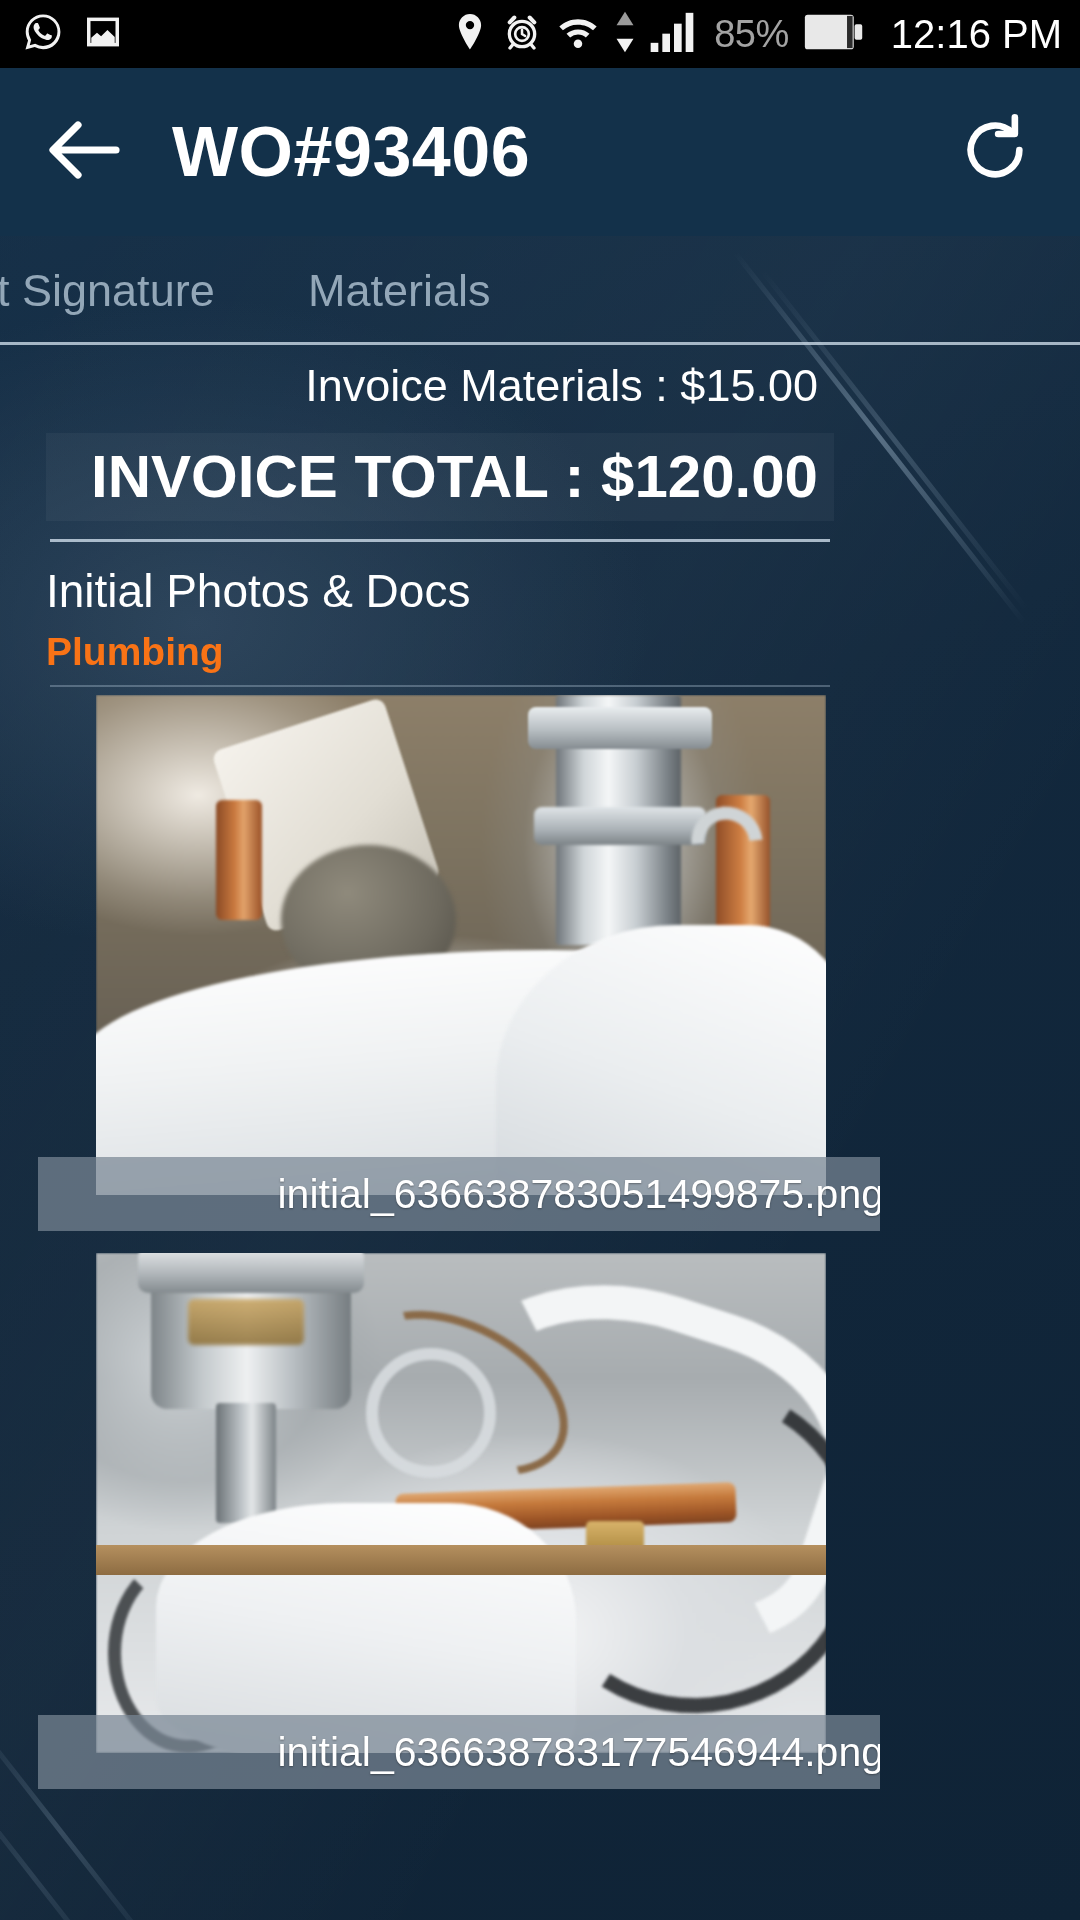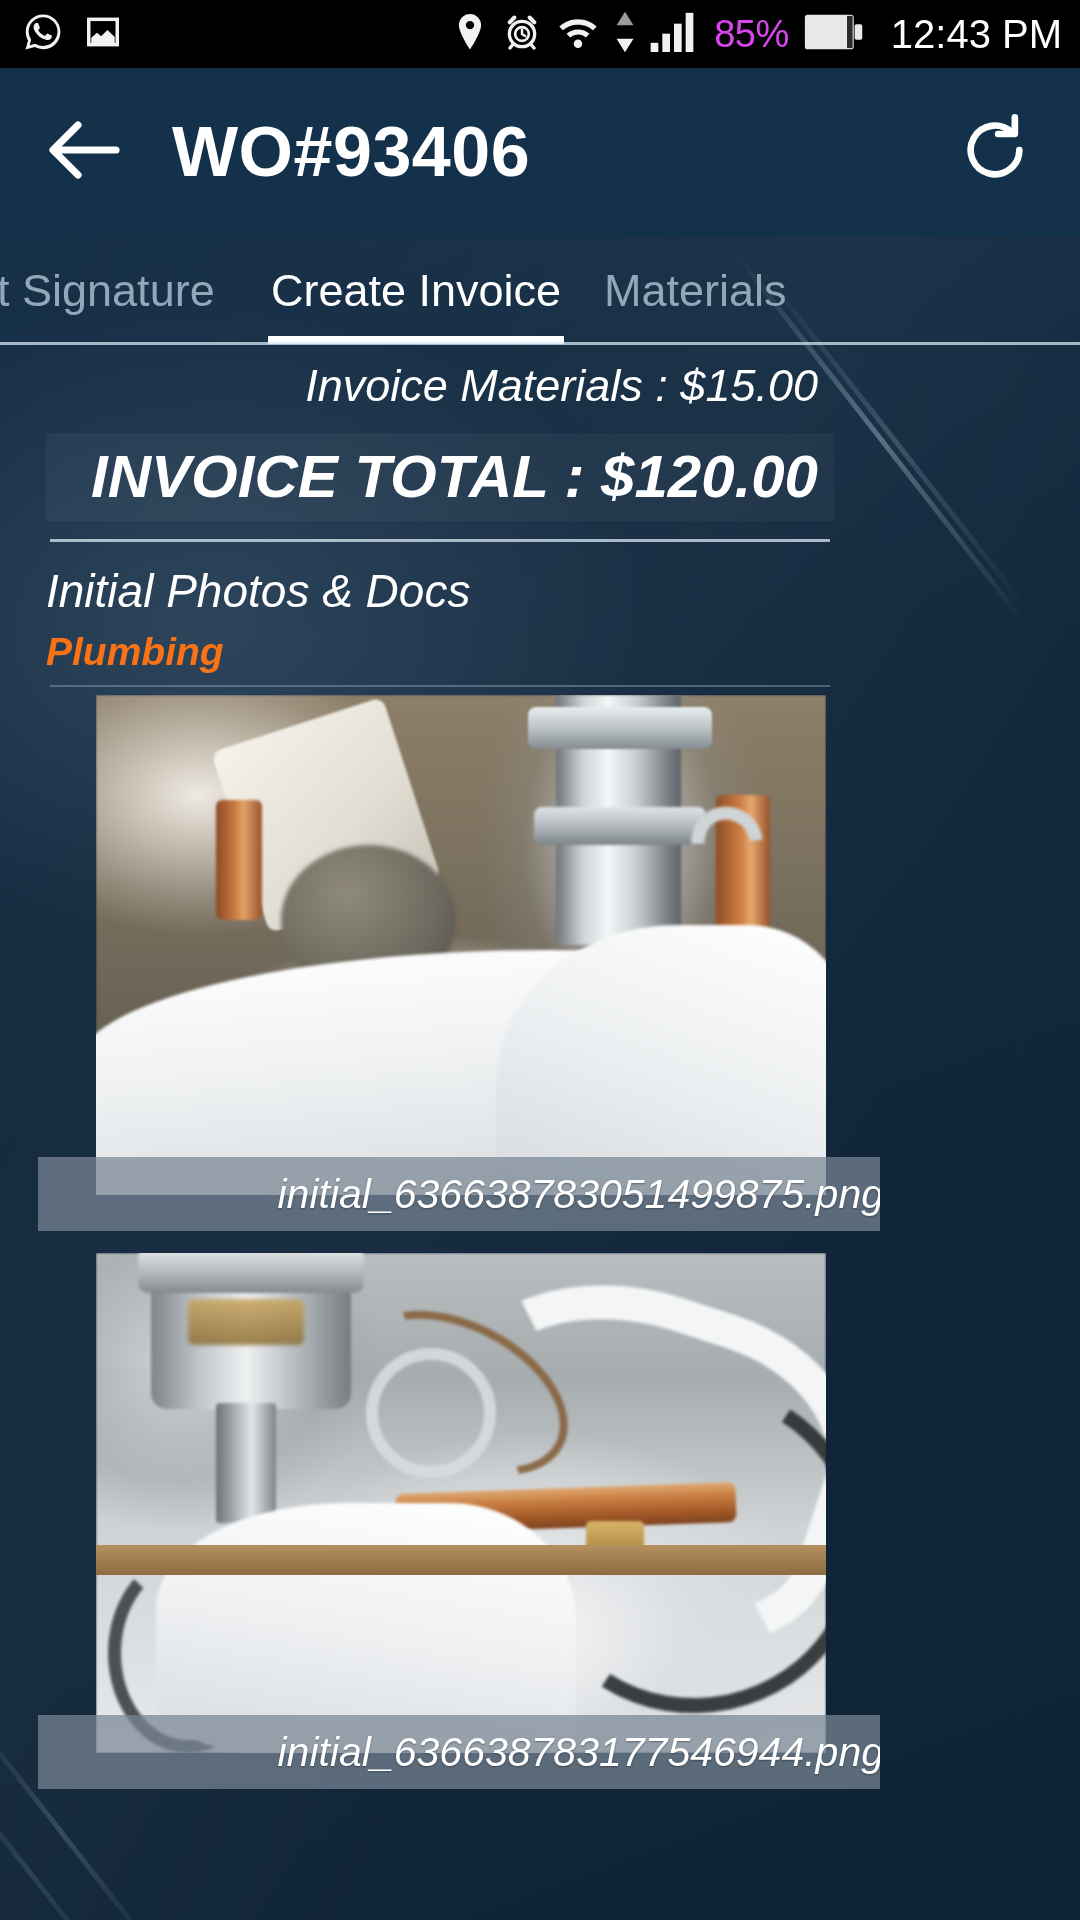--- a/index.html
+++ b/index.html
@@ -14,21 +14,21 @@
   
   .statusbar{
     position:absolute; top:0; left:0; width:1080px; height:68px;
     background:#000; display:flex; align-items:center;
     padding:0 18px 0 22px; z-index:50;
   }
   .sb-left{ display:flex; align-items:center; gap:20px; }
   .sb-right{ margin-left:auto; display:flex; align-items:center; gap:14px; }
   .sb-icon{ display:block; }
   .sb-pct{
-    color:#d946ef; font-size:38px; font-weight:400; letter-spacing:-0.5px;
+    color:#a3a3a3; font-size:38px; font-weight:400; letter-spacing:-0.5px;
     line-height:1; margin-left:2px;
   }
   .sb-time{
     color:#fff; font-size:40px; font-weight:400; letter-spacing:0px;
     line-height:1; margin-left:12px; white-space:nowrap;
   }
 
   
   .bg{
     position:absolute; top:68px; left:0; width:1080px; height:1852px;
@@ -80,21 +80,21 @@
   .tab-mid{ width:296px; }
   .tab-right{ width:300px; justify-content:flex-start; padding-left:40px; }
   .tab-divider{
     position:absolute; top:342px; left:0; width:1080px; height:3px;
     background:rgba(214,228,240,0.75); z-index:11;
   }
 
   
   .content{
     position:absolute; top:345px; left:0; width:880px; height:1575px;
-    z-index:12; overflow:hidden;font-style:italic;
+    z-index:12; overflow:hidden;
   }
   .row-materials{
     height:80px; display:flex; align-items:center; justify-content:flex-end;
     padding-right:62px;
   }
   .row-materials .txt{
     color:#ffffff; font-size:45px; font-weight:400; line-height:1;
   }
   .total-panel{
     margin:8px 46px 0 46px; height:88px;
@@ -350,21 +350,21 @@
       </svg>
     </span>
     <span class="sb-pct">85%</span>
     <span class="sb-icon">
       <svg width="62" height="38" viewBox="0 0 34 21">
         <rect x="0.9" y="0.9" width="27" height="19.2" rx="1.6" fill="#e8e8e8"></rect>
         <rect x="24.2" y="1.6" width="3.1" height="17.8" fill="#2b2b2b"></rect>
         <rect x="28.4" y="6.2" width="4.2" height="8.6" rx="1" fill="#e8e8e8"></rect>
       </svg>
     </span>
-    <span class="sb-time">12:43 PM</span>
+    <span class="sb-time">12:16 PM</span>
   </div>
 </div>
 
 <div class="appbar">
   <div class="back-btn">
     <span>
       <svg width="72" height="62" viewBox="0 0 36 31">
         <path d="M34 15.5H3M15 3 2.5 15.5 15 28" fill="none" stroke="#ffffff" stroke-width="3.6" stroke-linecap="round" stroke-linejoin="round"></path>
       </svg>
     </span>
@@ -376,23 +376,20 @@
         <path d="M31.5 19a12.5 12.5 0 1 1-3.9-9.1" fill="none" stroke="#ffffff" stroke-width="3.4" stroke-linecap="round"></path>
         <path d="M29.2 2.2v8.6h-8.6" fill="none" stroke="#ffffff" stroke-width="3.4" stroke-linecap="round" stroke-linejoin="round"></path>
       </svg>
     </span>
   </div>
 </div>
 
 <div class="tabbar">
   <div class="tab tab-left inactive">
     <span class="tab-label">nt Signature</span>
-  </div>
-  <div class="tab tab-mid active">
-    <span class="tab-label">Create Invoice</span>
   </div>
   <div class="tab tab-right inactive">
     <span class="tab-label">Materials</span>
   </div>
 </div>
 <div class="tab-divider"></div>
 
 <div class="content">
 
   <div class="row-materials">

